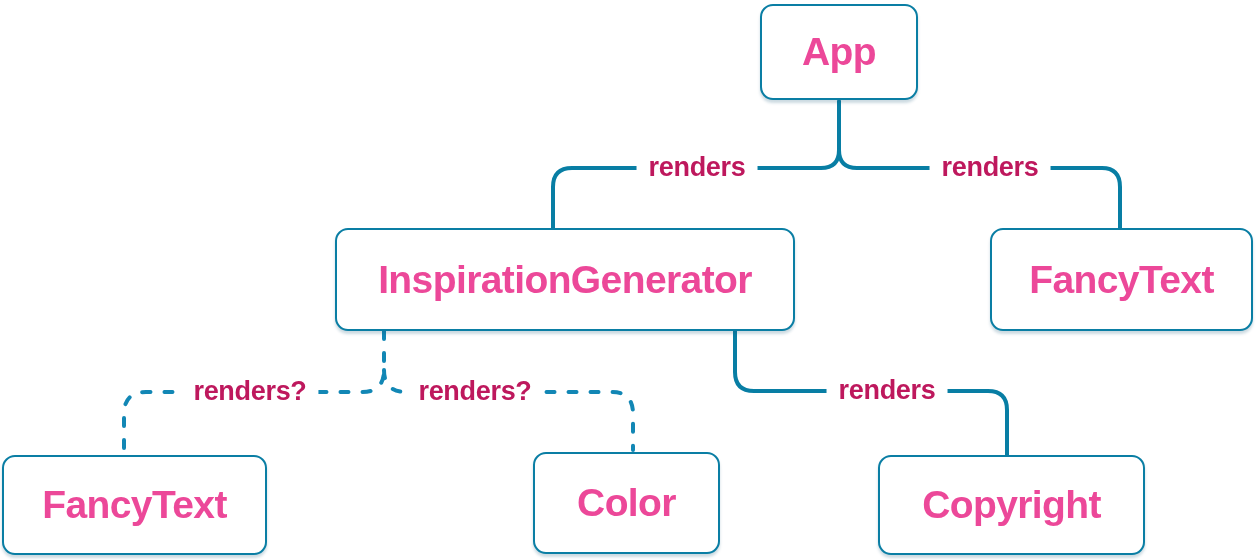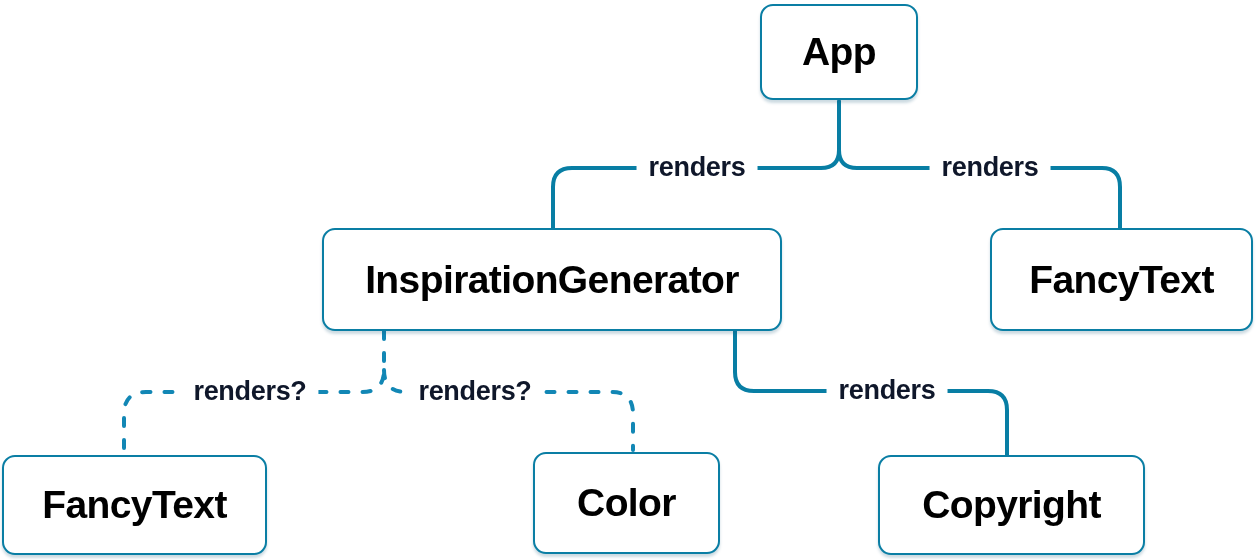--- a/index.html
+++ b/index.html
@@ -31,46 +31,46 @@
     fill: none;
     stroke: #1287b5;
     stroke-width: 4;
     stroke-linecap: round;
     stroke-dasharray: 8 14;
   }
   .edge-label {
     position: absolute;
     transform: translate(-50%, -50%);
     background: #ffffff;
-    color: #0f172a;
+    color: #be185d;
     font-size: 27px;
     font-weight: 700;
     letter-spacing: -0.3px;
     padding: 0 12px;
     white-space: nowrap;
     line-height: 1.1;
   }
   .node {
     position: absolute;
     display: flex;
     align-items: center;
     justify-content: center;
     background: #ffffff;
     border: 2.6px solid #0a7ea4;
     border-radius: 13px;
     box-shadow: 0 3px 3px rgba(23, 88, 118, 0.22);
-    color: #000000;
+    color: #ec4899;
     font-size: 39px;
     font-weight: 600;
     letter-spacing: -0.6px;
     white-space: nowrap;
     box-sizing: border-box;
   }
   .n-app            { left: 760px; top: 4px;   width: 158px; height: 96px; }
-  .n-inspiration    { left: 322px; top: 228px; width: 460px; height: 103px; }
+  .n-inspiration    { left: 335px; top: 228px; width: 460px; height: 103px; }
   .n-fancytext-top  { left: 990px; top: 228px; width: 263px; height: 103px; }
   .n-fancytext-bottom { left: 2px; top: 455px; width: 265px; height: 100px; }
   .n-color          { left: 533px; top: 452px; width: 187px; height: 102px; }
   .n-copyright      { left: 878px; top: 455px; width: 267px; height: 100px; }
 
   .l-app-left   { left: 697px; top: 168px; }
   .l-app-right  { left: 990px; top: 168px; }
   .l-ig-left    { left: 250px; top: 392px; }
   .l-ig-right   { left: 475px; top: 392px; }
   .l-copyright  { left: 887px; top: 391px; }

